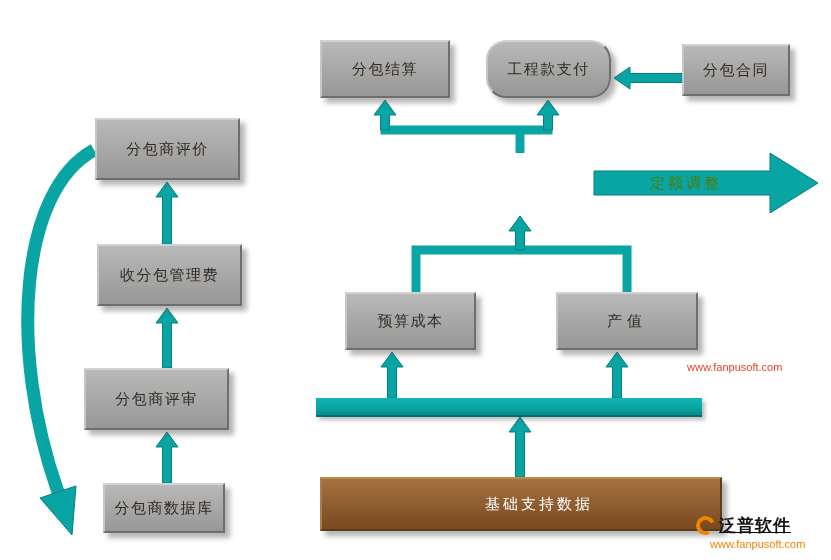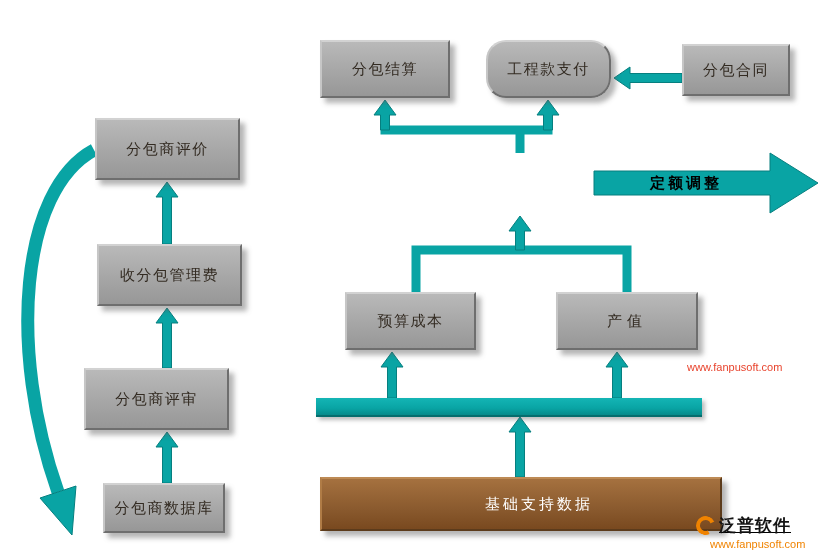--- a/index.html
+++ b/index.html
@@ -46,21 +46,21 @@
     position:absolute;z-index:2;
     left:316px;top:398px;width:386px;height:17px;
     background:linear-gradient(180deg,#14b5b5 0%,var(--teal) 60%,#078a8a 100%);
     border-bottom:2px solid #066d6d;
     box-shadow:3px 3px 4px rgba(90,90,90,0.4);
   }
   .arrow-label{
     position:absolute;z-index:3;
     left:602px;top:170px;width:168px;height:26px;
     display:flex;align-items:center;justify-content:center;
-    font-size:15px;font-weight:bold;letter-spacing:3px;color:#000000;
+    font-size:15px;font-weight:normal;letter-spacing:3px;color:#4d7c0f;
   }
   .watermark{
     position:absolute;z-index:4;
     left:687px;top:361px;
     font-family:"Liberation Sans","DejaVu Sans",sans-serif;
     font-size:11px;color:var(--wm-red);
   }
   .logo{
     position:absolute;z-index:4;
     left:696px;top:514px;width:125px;

